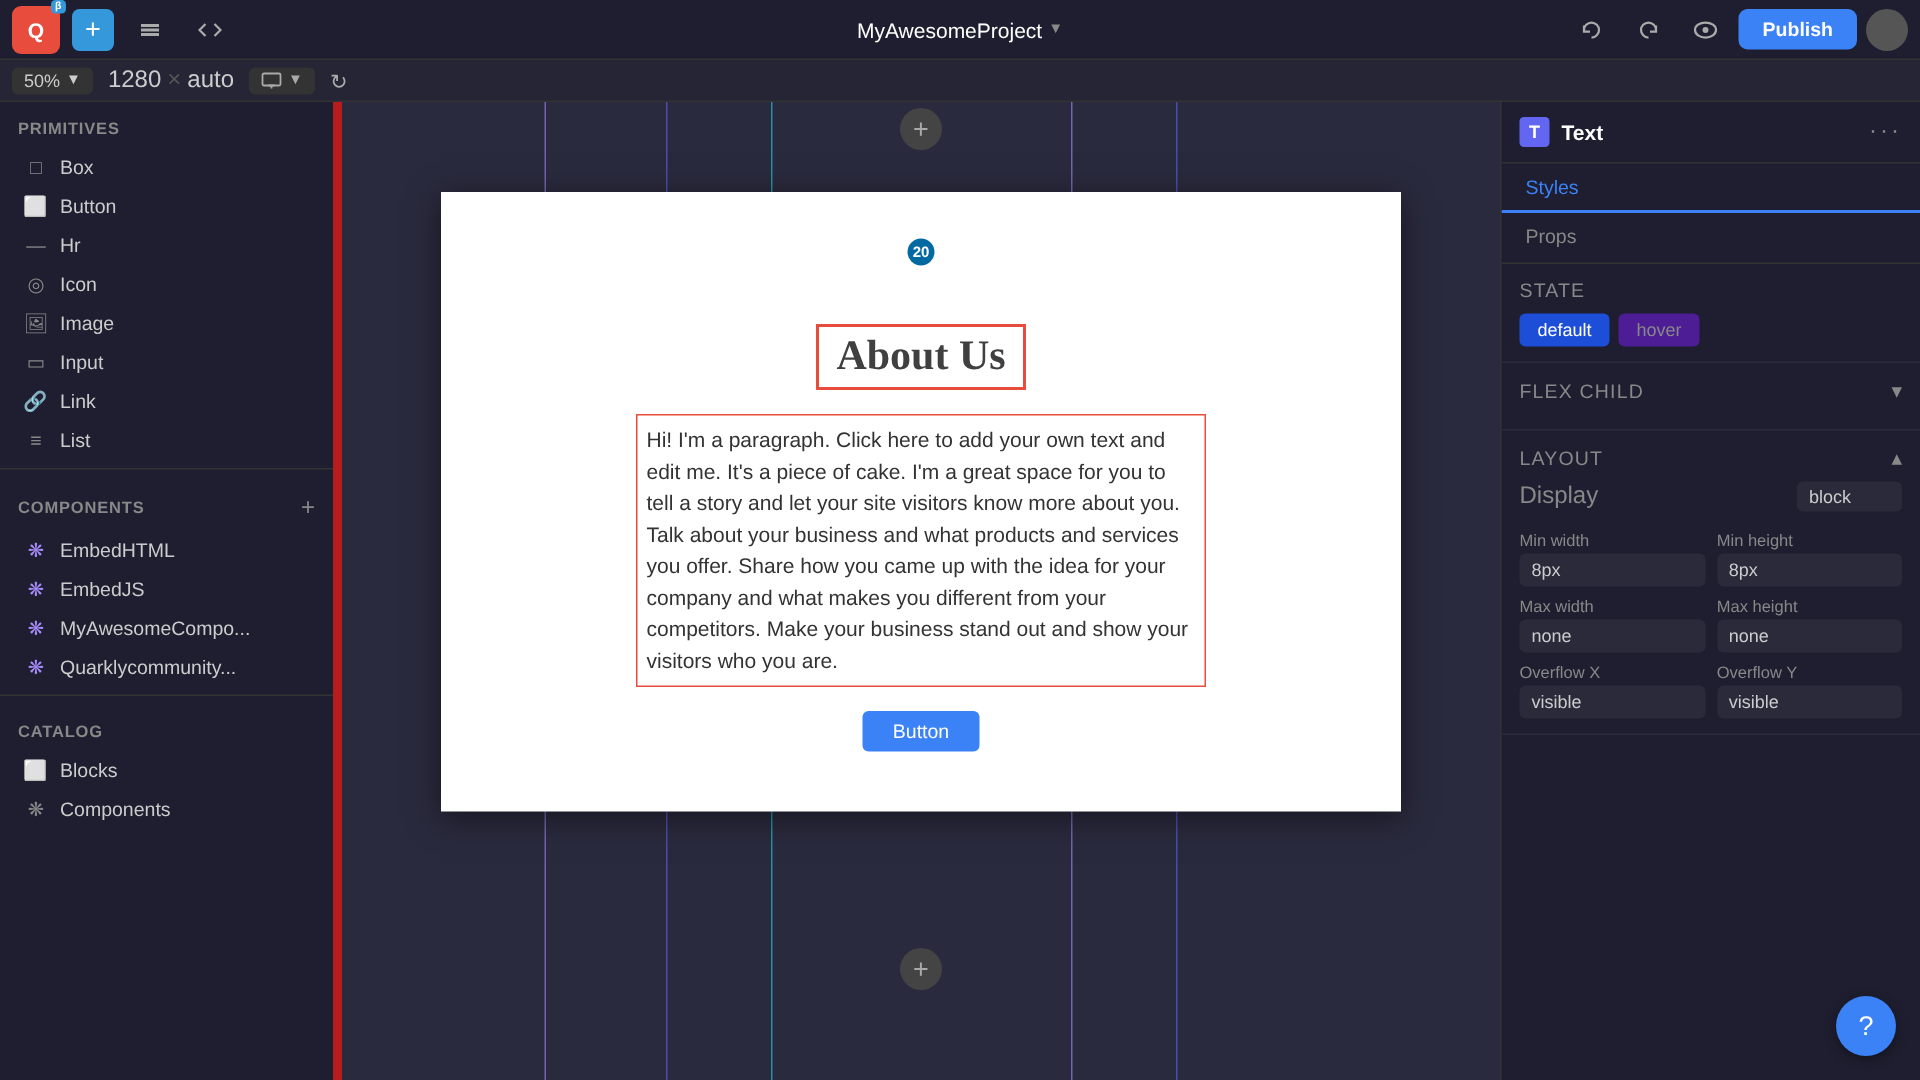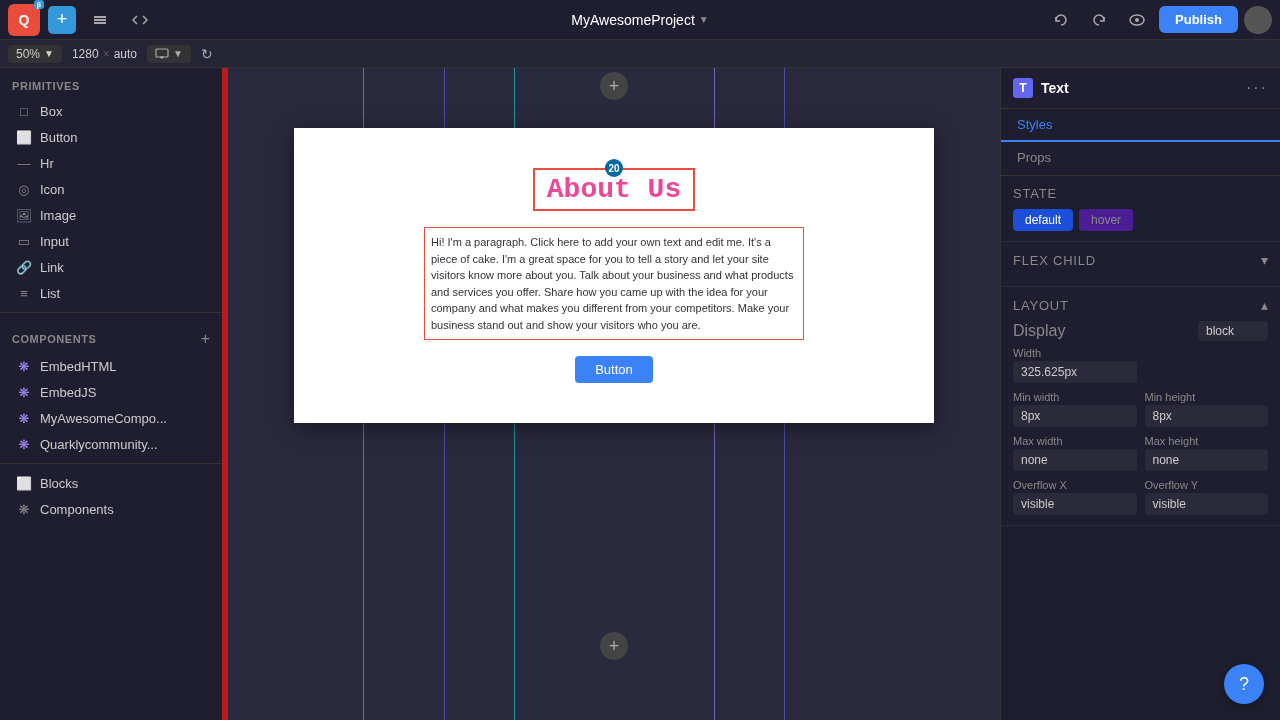--- a/index.html
+++ b/index.html
@@ -52,21 +52,21 @@
     
     .ruler-bar {
       height: 28px; background: #252535; border-bottom: 1px solid #333;
       display: flex; align-items: center; padding: 0 8px; gap: 10px;
     }
     .ruler-zoom {
       display: flex; align-items: center; gap: 4px; background: #333;
       border-radius: 4px; padding: 2px 8px; font-size: 12px; color: #ccc; cursor: pointer;
     }
     .ruler-dim {
-      display: flex; align-items: flex-end; gap: 4px; font-size: 12px; color: #ccc;
+      display: flex; align-items: flex-end; gap: 4px; font-size: 16px; color: #ccc;
     }
     .ruler-sep { color: #555; }
     .ruler-device {
       display: flex; align-items: center; gap: 4px; background: #333;
       border-radius: 4px; padding: 2px 8px; font-size: 12px; color: #ccc; cursor: pointer;
     }
     .ruler-refresh {
       background: none; border: none; color: #aaa; cursor: pointer; font-size: 14px;
     }
 
@@ -122,32 +122,32 @@
     }
     .canvas-page {
       width: 640px; background: white; position: relative; min-height: 260px;
       box-shadow: 0 4px 20px rgba(0,0,0,0.5);
     }
     .canvas-section {
       padding: 40px 20px; display: flex; flex-direction: column;
       align-items: center; gap: 16px;
     }
     .canvas-heading {
-      font-size: 28px; font-weight: 900; color: #ec4899;
-      font-family: Liberation Mono, monospace; border: 2px solid #e74c3c;
-      padding: 4px 12px; cursor: pointer; user-select: none;
+      font-size: 28px; font-weight: 900; color: #404040;
+      font-family: Liberation Serif, serif; border: 2px solid #e74c3c;
+      padding: 4px 12px; cursor: pointer; user-select: none; margin-top: 48px;
     }
     .badge-20 {
       position: absolute; background: #0369a1; color: white;
       font-size: 10px; font-weight: bold; width: 18px; height: 18px;
       border-radius: 50%; display: flex; align-items: center; justify-content: center;
       top: -9px; left: 50%; transform: translateX(-50%);
     }
     .canvas-paragraph {
-      font-size: 11px; color: #333; line-height: 1.5; text-align: left;
+      font-size: 14px; color: #333; line-height: 1.5; text-align: left;
       border: 1px solid #e74c3c; padding: 6px; max-width: 380px;
       background: white;
     }
     .canvas-button {
       background: #3b82f6; color: white; border: none; padding: 6px 20px;
       border-radius: 4px; font-size: 13px; cursor: pointer;
     }
 
     
     .right-sidebar {
@@ -364,20 +364,23 @@
       <span class="sidebar-item-icon" style="color:#a78bfa;">❋</span>
       <span>MyAwesomeCompo...</span>
     </div>
         <div class="sidebar-item">
       <span class="sidebar-item-icon" style="color:#a78bfa;">❋</span>
       <span>Quarklycommunity...</span>
     </div>
       </div>
 
     <div class="divider"></div>
+    <div class="sidebar-section-header">
+      <span>CATALOG</span>
+    </div>
     <div id="catalog-list">
         <div class="sidebar-item">
       <span class="sidebar-item-icon">⬜</span>
       <span>Blocks</span>
     </div>
         <div class="sidebar-item">
       <span class="sidebar-item-icon">❋</span>
       <span>Components</span>
     </div>
       </div>
@@ -446,24 +449,20 @@
         <span class="right-section-label">LAYOUT</span>
         <span class="right-section-toggle">▴</span>
       </div>
 
       <div class="prop-row">
         <span class="prop-label">Display</span>
         <span class="prop-value">block</span>
       </div>
 
       <div class="props-grid">
-        <div class="prop-group">
-          <label>Width</label>
-          <span class="val">325.625px</span>
-        </div>
       </div>
 
       <div class="props-grid" style="margin-top:8px;">
         <div class="prop-group">
           <label>Min width</label>
           <span class="val">8px</span>
         </div>
         <div class="prop-group">
           <label>Min height</label>
           <span class="val">8px</span>

